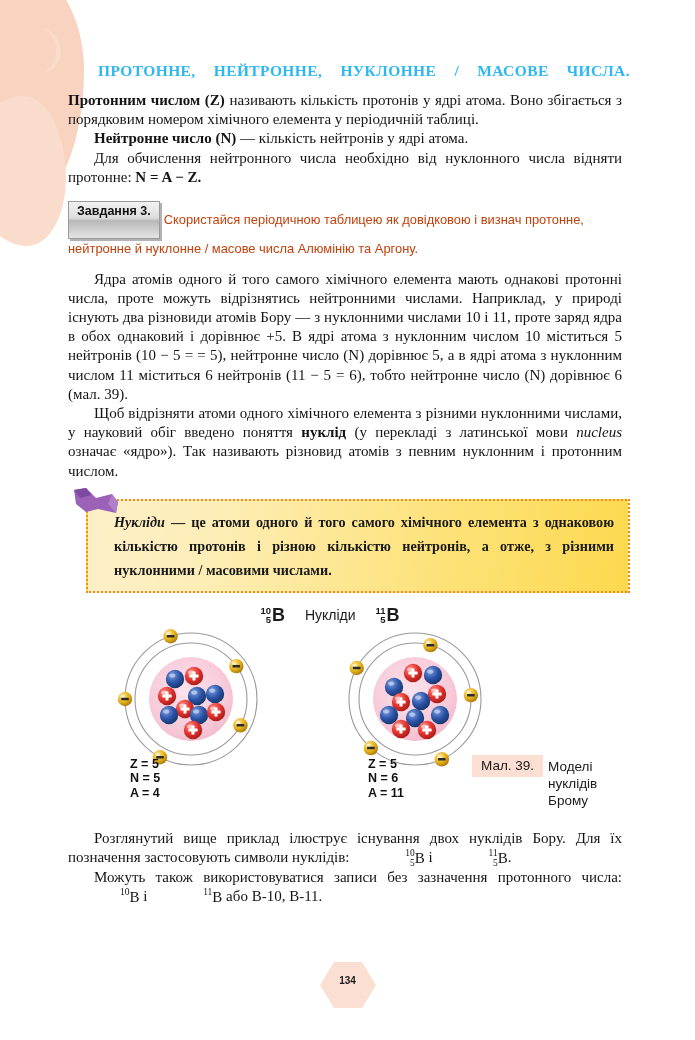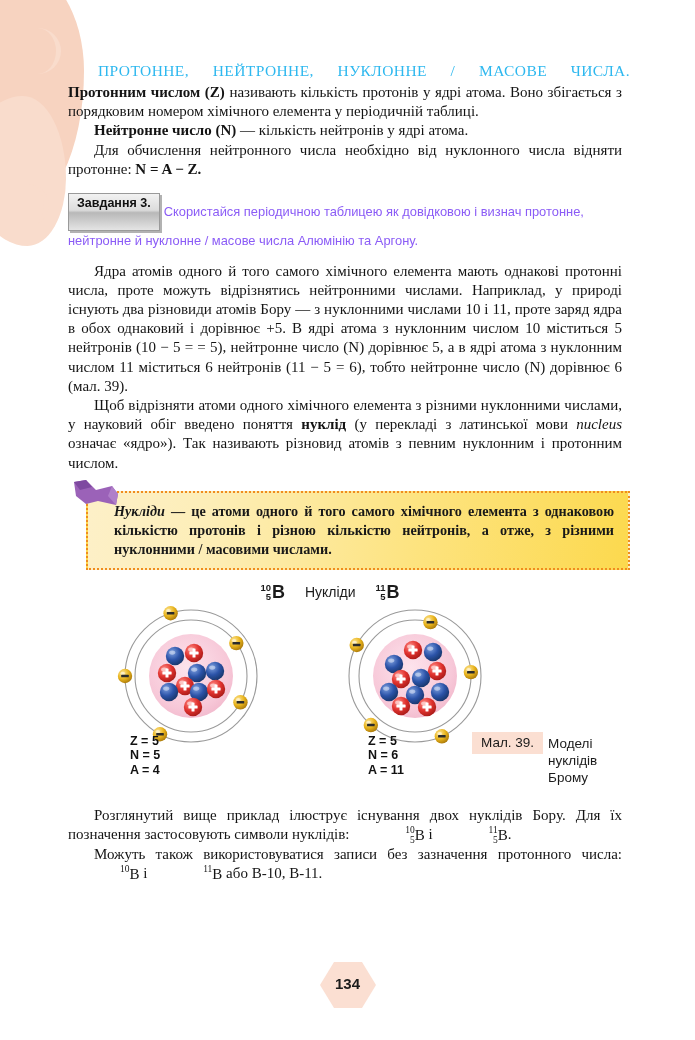--- a/index.html
+++ b/index.html
@@ -68,27 +68,27 @@
   .content {
     position: absolute;
     left: 68px;
     top: 62px;
     width: 562px;
   }
 
   
   .heading {
     color: #2eb8ef;
-    font-weight: normal;
+    font-weight: bold;
     font-size: 15.5px;
     letter-spacing: .4px;
     text-align: justify;
     text-align-last: justify;
     padding-left: 30px;
-    margin-bottom: 3px;
+    margin-bottom: 11px;
     font-family: "Liberation Serif", serif;
   }
 
   
   p.body {
     font-size: 15px;
     line-height: 19.2px;
     text-align: justify;
     margin: 0 8px 0 0;
     color: #141414;
@@ -114,21 +114,21 @@
     color: #111;
     padding: 2px 8px 20px 8px;
     margin-right: 4px;
     vertical-align: middle;
     line-height: 1.12;
   }
   .task-text {
     font-family: "Liberation Sans", sans-serif;
     font-size: 12.9px;
     line-height: 17.5px;
-    color: #8b5cf6;
+    color: #c2410c;
     text-align: justify;
   }
 
   
   .def-wrap {
     position: relative;
     margin-top: 18px;
     margin-bottom: 10px;
     margin-left: 18px;
     width: 544px;
@@ -136,21 +136,21 @@
   .def-box {
     position: relative;
     background: linear-gradient(100deg, #fdf0c8 0%, #fdeeb8 22%, #fde37e 62%, #fcd94e 100%);
     border: 2px dotted #f08c1e;
     padding: 9px 14px 9px 26px;
     box-sizing: border-box;
   }
   .def-box p {
     margin: 0;
     font-size: 14.2px;
-    line-height: 19px;
+    line-height: 24px;
     font-weight: bold;
     color: #181818;
     text-align: justify;
     font-family: "Liberation Serif", serif;
   }
   .def-box p .term {
     font-style: italic;
     font-weight: bold;
   }
   .ribbon {
@@ -268,21 +268,21 @@
     height: 50px;
     z-index: 3;
   }
   .page-num .hexnum {
     position: absolute;
     width: 100%;
     text-align: center;
     top: 15px;
     font-family: "Liberation Sans", sans-serif;
     font-weight: bold;
-    font-size: 15px;
+    font-size: 10px;
     color: #1b1b1b;
   }
 </style>
 </head>
 <body>
 
 <div class="corner-blob"></div>
 <div class="corner-blob2"></div>
 <div class="corner-hook"></div>
 <div class="corner-hook2"></div>

